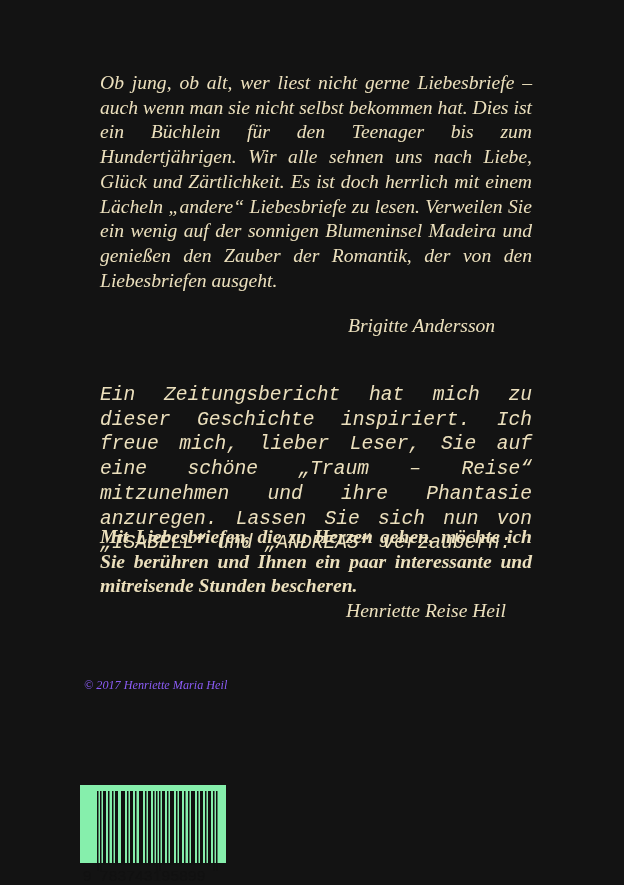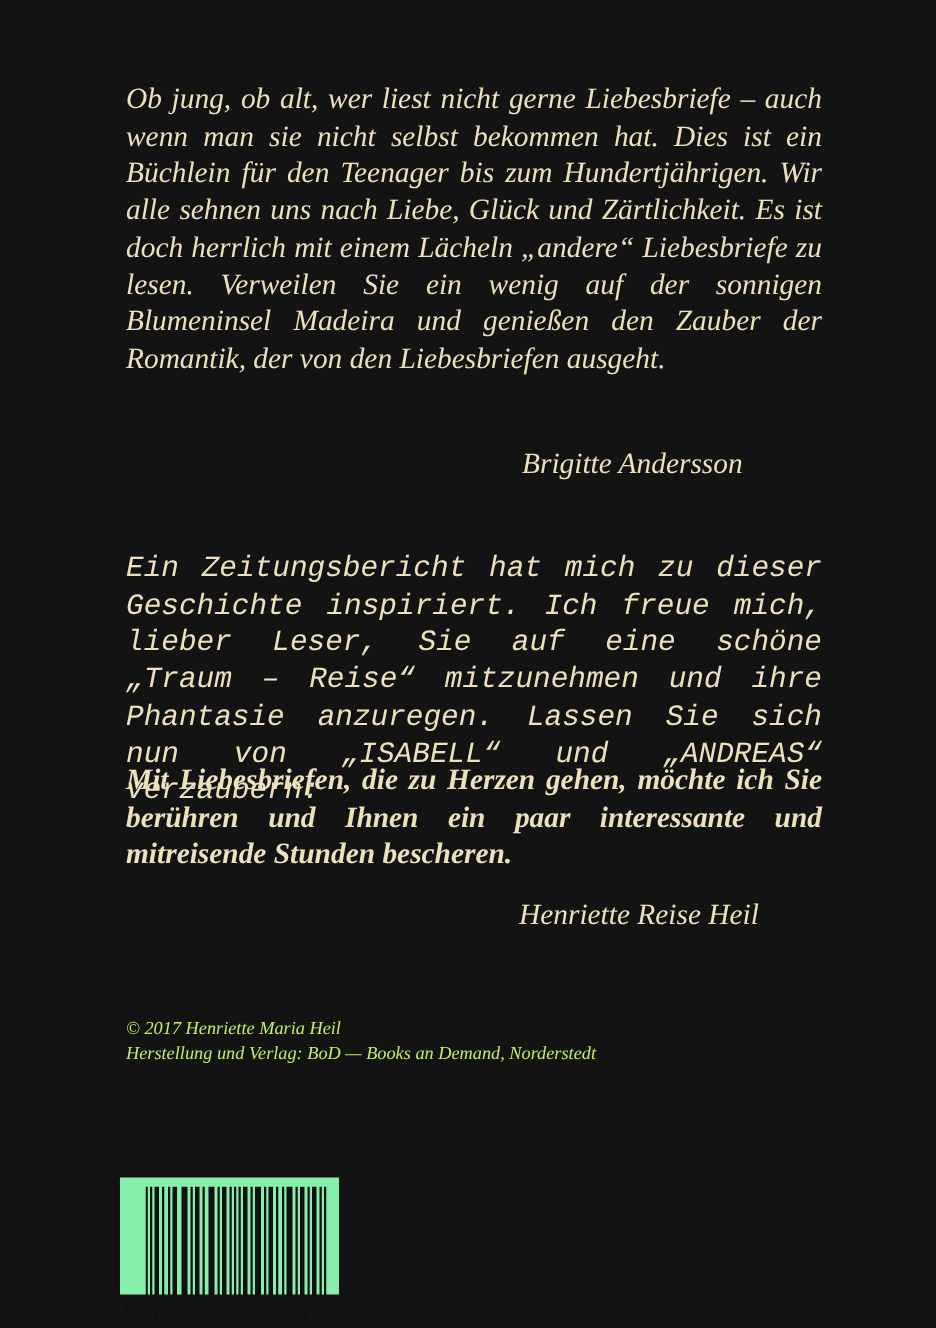--- a/index.html
+++ b/index.html
@@ -13,37 +13,37 @@
   }
   .block {
     position: absolute;
     left: 84px;
     width: 464px;
     font-style: italic;
     font-size: 19.6px;
     line-height: 24.7px;
     text-align: justify;
   }
-  .block p { margin: 0; }
+  .block p { margin: 16px; }
   .lastline-left { text-align-last: left; }
   .sig {
     position: absolute;
     font-style: italic;
     font-size: 19.6px;
     line-height: 24px;
     white-space: nowrap;
   }
   .imprint {
     position: absolute;
     left: 84px;
     top: 677px;
     font-style: italic;
     font-size: 12.2px;
     line-height: 17px;
-    color: #bef264;
+    color: #8b5cf6;
     white-space: nowrap;
   }
   .imprint div { margin: 0; }
   .barcode-box {
     position: absolute;
     left: 80px; top: 785px;
     width: 146px; height: 78px;
     background: #86efac;
   }
   .barcode-bars {
@@ -65,35 +65,34 @@
 </style>
 </head>
 <body>
 
 <div>
 
   <div class="block" style="top:55px;">
     <p class="lastline-left">Ob jung, ob alt, wer liest nicht gerne Liebesbriefe – auch wenn man sie nicht selbst bekommen hat. Dies ist ein Büchlein für den Teenager bis zum Hundertjährigen. Wir alle sehnen uns nach Liebe, Glück und Zärtlichkeit. Es ist doch herrlich mit einem Lächeln „andere“ Liebesbriefe zu lesen. Verweilen Sie ein wenig auf der sonnigen Blumeninsel Madeira und genießen den Zauber der Romantik, der von den Liebesbriefen ausgeht.</p>
   </div>
 
-  <div class="sig" style="left:348px; top:298px;">Brigitte Andersson</div>
+  <div class="sig" style="left:348px; top:314px;">Brigitte Andersson</div>
 
   <div class="block" style="top:367px;font-family:Liberation Mono, monospace;">
     <p class="lastline-left">Ein Zeitungsbericht hat mich zu dieser Geschichte inspiriert. Ich freue mich, lieber Leser, Sie auf eine schöne „Traum – Reise“ mitzunehmen und ihre Phantasie anzuregen. Lassen Sie sich nun von „ISABELL“ und „ANDREAS“ verzaubern:</p>
   </div>
 
   <div class="block" style="top:509px;font-weight:bold;">
     <p class="lastline-left">Mit Liebesbriefen, die zu Herzen gehen, möchte ich Sie berühren und Ihnen ein paar interessante und mitreisende Stunden bescheren.</p>
   </div>
 
   <div class="sig" style="left:346px; top:599px;">Henriette Reise Heil</div>
 
   <div class="imprint">
     <div>© 2017 Henriette Maria Heil</div>
-    <div>Herstellung und Verlag: BoD — Books an Demand, Norderstedt</div>
   </div>
 
   <div class="barcode-box">
     <svg class="barcode-bars" viewBox="0 0 122 80" preserveAspectRatio="none">
       <g fill="#111">
         <rect x="0" y="0" width="1.5" height="80"></rect>
         <rect x="3" y="0" width="1.5" height="80"></rect>
         <rect x="6" y="0" width="3" height="74"></rect>
         <rect x="11" y="0" width="1.5" height="74"></rect>
         <rect x="15" y="0" width="1.5" height="74"></rect>

